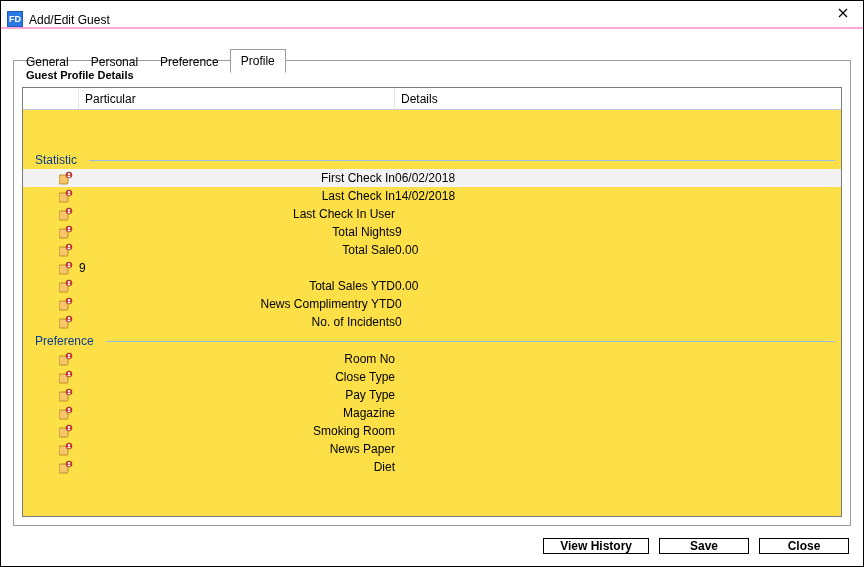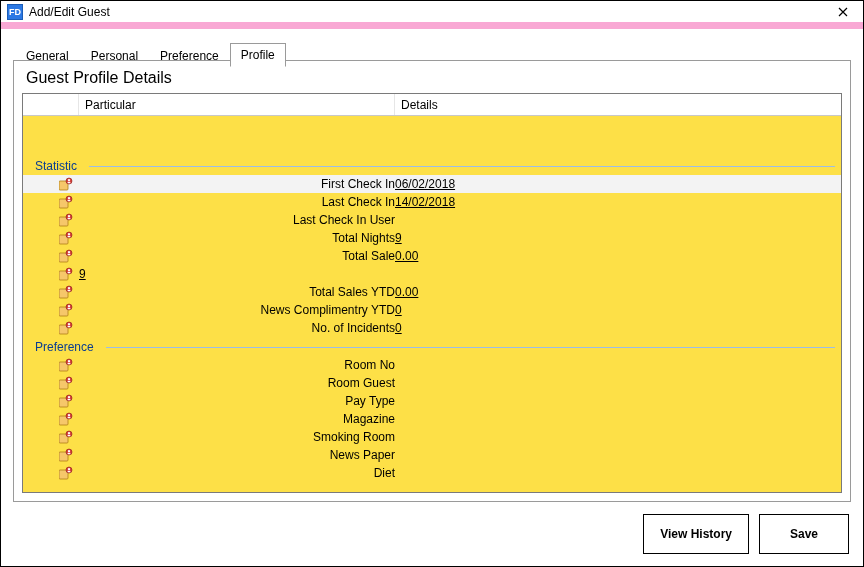--- a/index.html
+++ b/index.html
@@ -15,23 +15,23 @@
     height: 567px;
     border: 1px solid #000;
     position: relative;
     background: #fff;
     display: flex;
     flex-direction: column;
   }
   .titlebar {
     height: 28px;
     display: flex;
-    align-items: center;
+    align-items: flex-end;
     padding: 0 6px;
-    border-bottom: 7px solid #f9a8d4;
+    border-bottom: 2px solid #f9a8d4;
   }
   .titlebar .app-icon {
     width: 16px; height: 16px;
     background: #2b78e4;
     color: #fff;
     font-size: 9px;
     font-weight: bold;
     display: inline-flex;
     align-items: center;
     justify-content: center;
@@ -65,40 +65,40 @@
   .tab {
     padding: 4px 10px 4px 10px;
     border: 1px solid transparent;
     border-bottom: none;
     background: transparent;
     cursor: pointer;
     font-size: 12px;
     color: #000;
     margin-right: 0px;
     position: relative;
-    top: 6px;
+    top: 12px;
   }
   .tab.active {
     border-color: #9a9a9a;
     background: #fff;
     border-bottom: 1px solid #fff;
     z-index: 2;
   }
   .tab-panel {
     flex:1;
     border: 1px solid #9a9a9a;
     background: #fff;
     padding: 6px 8px 8px 8px;
     display:flex;
     flex-direction:column;
     overflow:hidden;
   }
   .panel-title {
-    font-weight: normal;
-    font-size: 16px;
+    font-weight: bold;
+    font-size: 11px;
     padding: 2px 2px 6px 4px;
   }
   .grid-wrap {
     flex:1;
     border:1px solid #7a7a7a;
     background:#fde047;
     position:relative;
     display:flex;
     flex-direction:column;
     overflow:hidden;
@@ -153,36 +153,36 @@
     height:18px;
     font-size:12px;
   }
   .row.alt { background:#f3f3f3;}
   .row .icon-cell {
     width:56px; flex:0 0 56px;
     display:flex; align-items:center; justify-content:flex-end;
     padding-right:6px;
   }
   .row .part-cell { flex:0 0 316px; padding-left:0;text-align:right;}
-  .row .det-cell  { flex:1; padding-left:0;text-decoration:underline;}
+  .row .det-cell  { flex:1; padding-left:0;}
   .item-icon {
     width:14px; height:14px;
     display:inline-block;
     position:relative;
   }
   .item-icon svg { width:14px; height:14px; display:block;}
   .button-row {
     display:flex;
     justify-content:flex-end;
     gap:10px;
     padding: 12px 2px 0 0;
   }
   .btn {
     min-width:90px;
-    height:40px;
+    height:16px;
     padding:0 16px;
     background:#fff;
     border:1px solid #000;
     font-size:12px;
     font-weight:bold;
     cursor:pointer;
     display:inline-flex;
     align-items:center;
     justify-content:center;
   }
@@ -373,21 +373,21 @@
               <div class="icon-cell">
                 <span class="item-icon">
                   <svg viewBox="0 0 14 14">
                     <rect x="0" y="4" width="9" height="9" rx="1" fill="#f6c76a" stroke="#b07d15" stroke-width="0.8"></rect>
                     <circle cx="10" cy="4" r="3" fill="#d8413c" stroke="#8a1e1a" stroke-width="0.6"></circle>
                     <circle cx="10" cy="3.2" r="1.1" fill="#fff"></circle>
                     <path d="M8.6 5.6 C8.6 4.6 11.4 4.6 11.4 5.6 L11.4 6.2 L8.6 6.2 Z" fill="#fff"></path>
                   </svg>
                 </span>
               </div>
-              <div class="part-cell">Room Guest</div>
+              <div class="part-cell">Close Type</div>
               <div class="det-cell"></div>
             </div>
             <div class="row">
               <div class="icon-cell">
                 <span class="item-icon">
                   <svg viewBox="0 0 14 14">
                     <rect x="0" y="4" width="9" height="9" rx="1" fill="#f6c76a" stroke="#b07d15" stroke-width="0.8"></rect>
                     <circle cx="10" cy="4" r="3" fill="#d8413c" stroke="#8a1e1a" stroke-width="0.6"></circle>
                     <circle cx="10" cy="3.2" r="1.1" fill="#fff"></circle>
                     <path d="M8.6 5.6 C8.6 4.6 11.4 4.6 11.4 5.6 L11.4 6.2 L8.6 6.2 Z" fill="#fff"></path>
@@ -453,16 +453,17 @@
               <div class="part-cell">Diet</div>
               <div class="det-cell"></div>
             </div>
           </div>
       </div>
     </div>
 
     <div class="button-row">
       <button class="btn">View History</button>
       <button class="btn">Save</button>
+      <button class="btn">Close</button>
     </div>
 
   </div>
 </div>
 
 </body></html>

